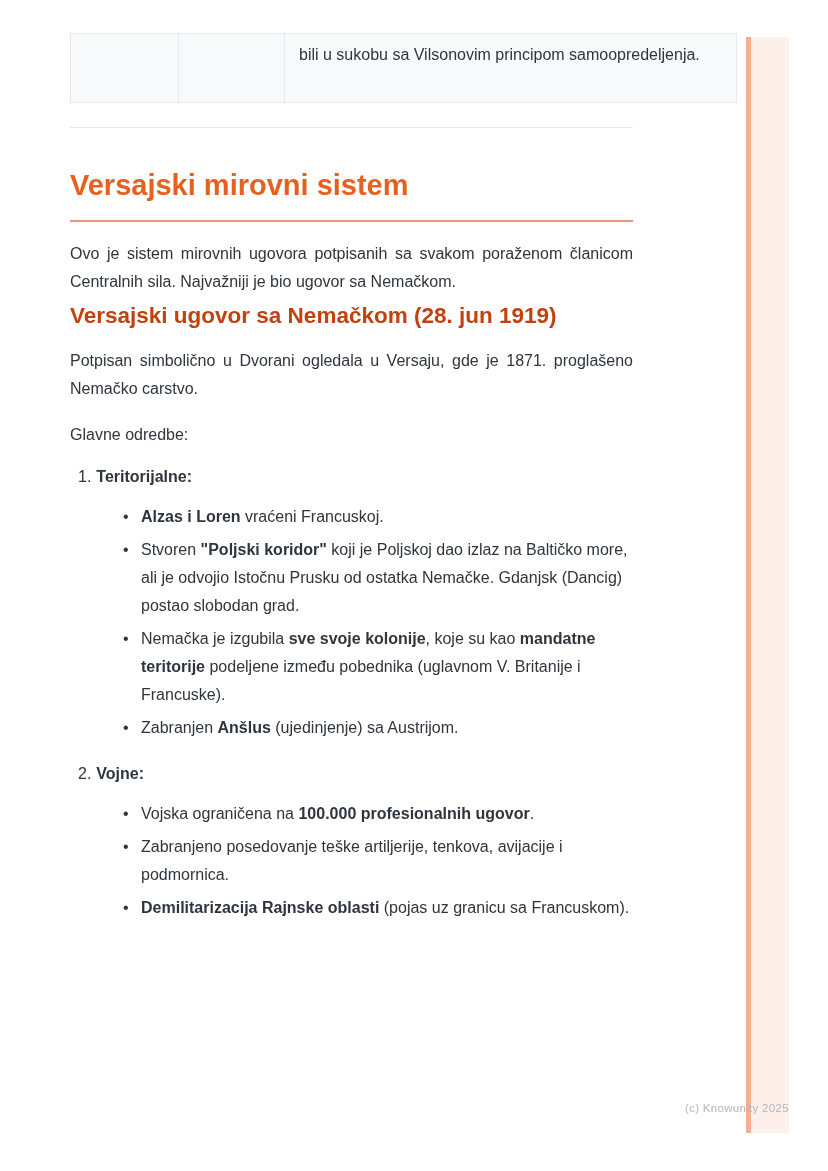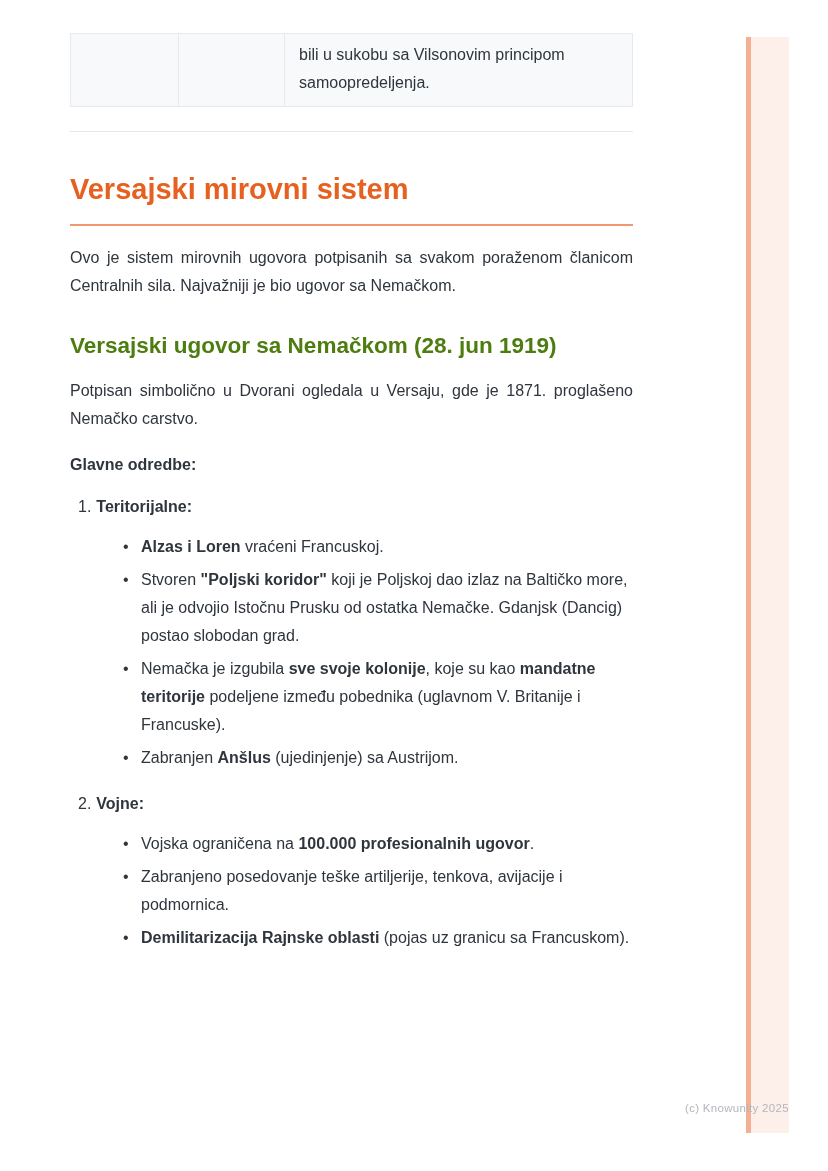--- a/index.html
+++ b/index.html
@@ -21,21 +21,21 @@
   .content {
     position:absolute; top:0; left:70px; width:563px;
     font-size:16px; line-height:28px;
   }
   
   .table-frag {
     box-sizing:border-box;
     margin-top:33px;
     display:grid;
     grid-template-columns:108px 106px 1fr;
-    width:563px; min-height:70px;
+    width:667px; min-height:70px;
     background:#f8f9fa;
     border:1px solid #e7e9ed;
   }
   .cell {
     box-sizing:border-box;
     padding:7px 14px 9px 14px;
     border-right:1px solid #e7e9ed;
     line-height:28px;
   }
   .cell:last-child { border-right:none; }
@@ -46,25 +46,25 @@
   h1 {
     margin:41px 0 0 0;
     font-size:29px; line-height:32px; font-weight:700;
     color:#e6611f;
     padding-bottom:19px;
     border-bottom:2px solid #f0986f;
   }
   .just { text-align:justify; }
   p { margin:18px 0 0 0; }
   h2 {
-    margin:32px 0 0 0;
+    margin:6px 0 0 0;
     font-size:22.5px; line-height:27px; font-weight:700;
-    color:#4d7c0f;
+    color:#c2410c;
   }
-  .lead { font-weight:700; }
+  .lead { font-weight:400; }
   ol.outline {
     list-style:none;
     margin:14px 0 0 0; padding:0;
   }
   .oli { padding-left:8px; margin-top:18px; }
   .oli:first-child { margin-top:0; }
   .oli-head { font-weight:700; }
   .num { font-weight:400; margin-right:5px; }
   ul.bullets {
     list-style:none;

